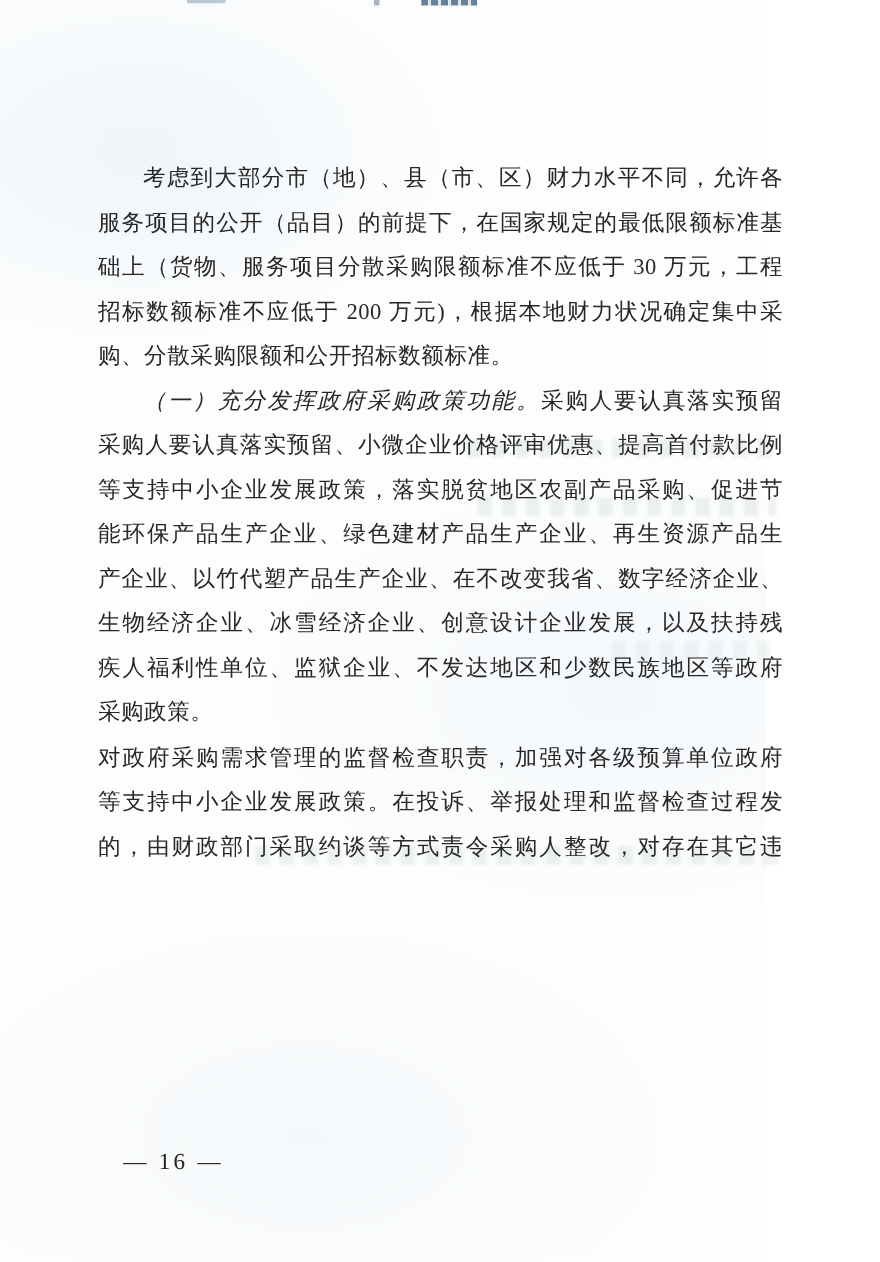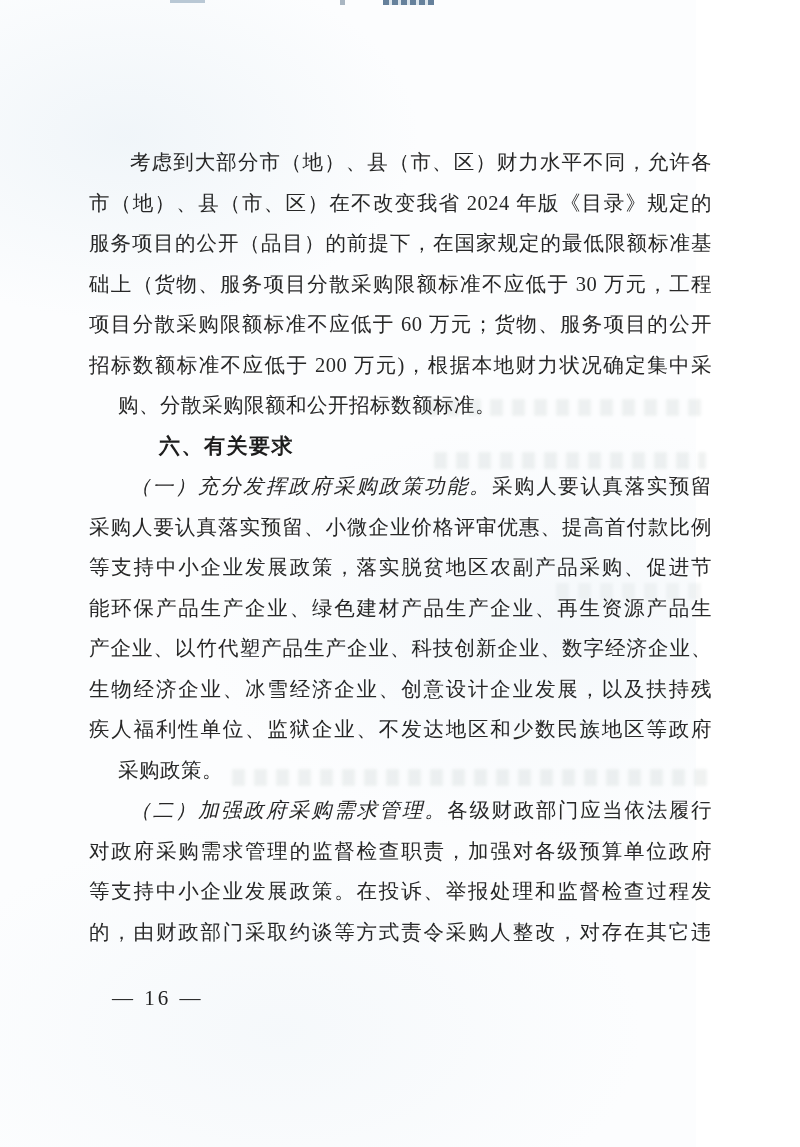--- a/index.html
+++ b/index.html
@@ -27,34 +27,34 @@
     overflow: hidden;
     font-family: "Liberation Serif", "DejaVu Serif", serif;
     font-size: 20.5px;
     color: #272727;
     letter-spacing: 0.5px;
     text-align: justify;
     text-align-last: justify;
     white-space: nowrap;
   }
   .line.indent { padding-left: 41px; }
-  .line.flush { text-align-last: left; margin-left: 29px; }
+  .line.flush { text-align-last: left; }
   .line.heading {
     font-family: "Liberation Sans", "DejaVu Sans", sans-serif;
     font-weight: 700;
     font-size: 21px;
     color: #1d1d1d;
     letter-spacing: 1.5px;
     text-align-last: left;
   }
   .seg-kai { font-style: italic; letter-spacing: 1px; }
   .seg-song { font-style: normal; }
   .page-footer {
     position: absolute;
-    left: 112px; top: 986px;
+    left: 112px; top: 1044px;
     font-family: "Liberation Serif", "DejaVu Serif", serif;
     font-size: 21px;
     letter-spacing: 3px;
     color: #212121;
   }
   
   .artifact { position: absolute; }
   .art-1 { left: 170px; top: 0; width: 35px; height: 3px; background: #b9c8d5; }
   .art-2 { left: 340px; top: 0; width: 5px;  height: 5px; background: #a9b6c2; }
   .art-3 {
@@ -84,35 +84,31 @@
   <div class="artifact art-2"></div>
   <div class="artifact art-3"></div>
 
   <div class="ghost ghost-1"></div>
   <div class="ghost ghost-2"></div>
   <div class="ghost ghost-3"></div>
   <div class="ghost ghost-4"></div>
 
   <div class="text-block">
       <div class="line body indent"><span class="seg-song">考虑到大部分市（地）、县（市、区）财力水平不同，允许各</span></div>
-      <div class="line body"><span class="seg-song">市（地）、县（市、区）在不改变我省 2024 年版《目录》规定的</span></div>
       <div class="line body"><span class="seg-song">服务项目的公开（品目）的前提下，在国家规定的最低限额标准基</span></div>
       <div class="line body"><span class="seg-song">础上（货物、服务项目分散采购限额标准不应低于 30 万元，工程</span></div>
-      <div class="line body"><span class="seg-song">项目分散采购限额标准不应低于 60 万元；货物、服务项目的公开</span></div>
       <div class="line body"><span class="seg-song">招标数额标准不应低于 200 万元)，根据本地财力状况确定集中采</span></div>
       <div class="line body flush"><span class="seg-song">购、分散采购限额和公开招标数额标准。</span></div>
-      <div class="line heading indent flush"><span class="seg-hei">六、有关要求</span></div>
       <div class="line body indent"><span class="seg-kai">（一）充分发挥政府采购政策功能。</span><span class="seg-song">采购人要认真落实预留</span></div>
       <div class="line body"><span class="seg-song">采购人要认真落实预留、小微企业价格评审优惠、提高首付款比例</span></div>
       <div class="line body"><span class="seg-song">等支持中小企业发展政策，落实脱贫地区农副产品采购、促进节</span></div>
       <div class="line body"><span class="seg-song">能环保产品生产企业、绿色建材产品生产企业、再生资源产品生</span></div>
-      <div class="line body"><span class="seg-song">产企业、以竹代塑产品生产企业、科技创新企业、数字经济企业、</span></div>
+      <div class="line body"><span class="seg-song">产企业、以竹代塑产品生产企业、在不改变我省、数字经济企业、</span></div>
       <div class="line body"><span class="seg-song">生物经济企业、冰雪经济企业、创意设计企业发展，以及扶持残</span></div>
       <div class="line body"><span class="seg-song">疾人福利性单位、监狱企业、不发达地区和少数民族地区等政府</span></div>
       <div class="line body flush"><span class="seg-song">采购政策。</span></div>
-      <div class="line body indent"><span class="seg-kai">（二）加强政府采购需求管理。</span><span class="seg-song">各级财政部门应当依法履行</span></div>
       <div class="line body"><span class="seg-song">对政府采购需求管理的监督检查职责，加强对各级预算单位政府</span></div>
       <div class="line body"><span class="seg-song">等支持中小企业发展政策。在投诉、举报处理和监督检查过程发</span></div>
       <div class="line body"><span class="seg-song">的，由财政部门采取约谈等方式责令采购人整改，对存在其它违</span></div>
     </div>
 
   <div class="page-footer">— 16 —</div>
 </div>
 
 </body></html>

